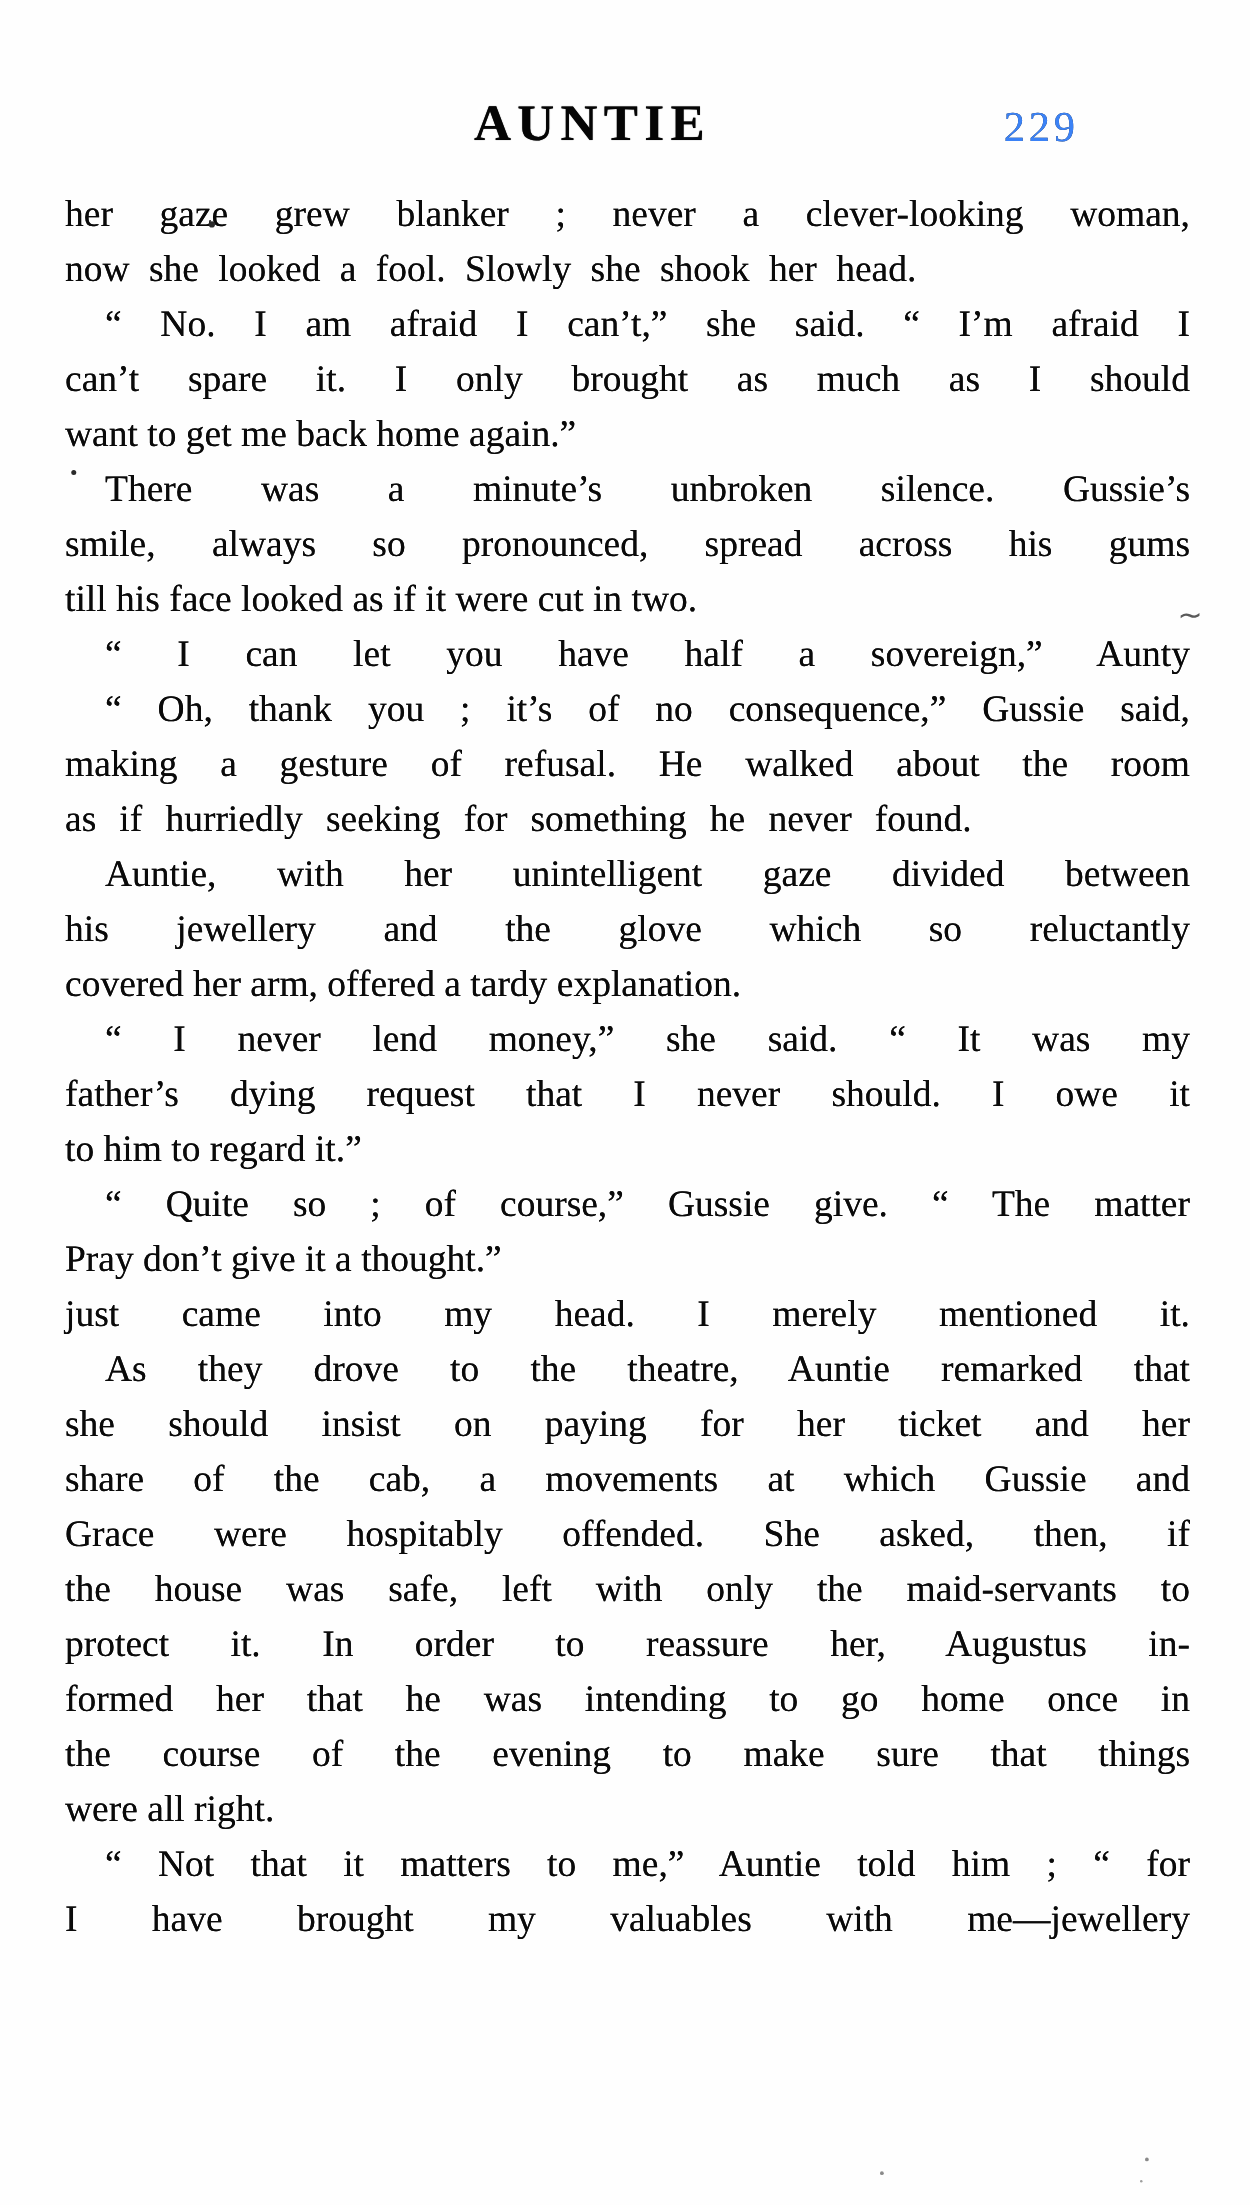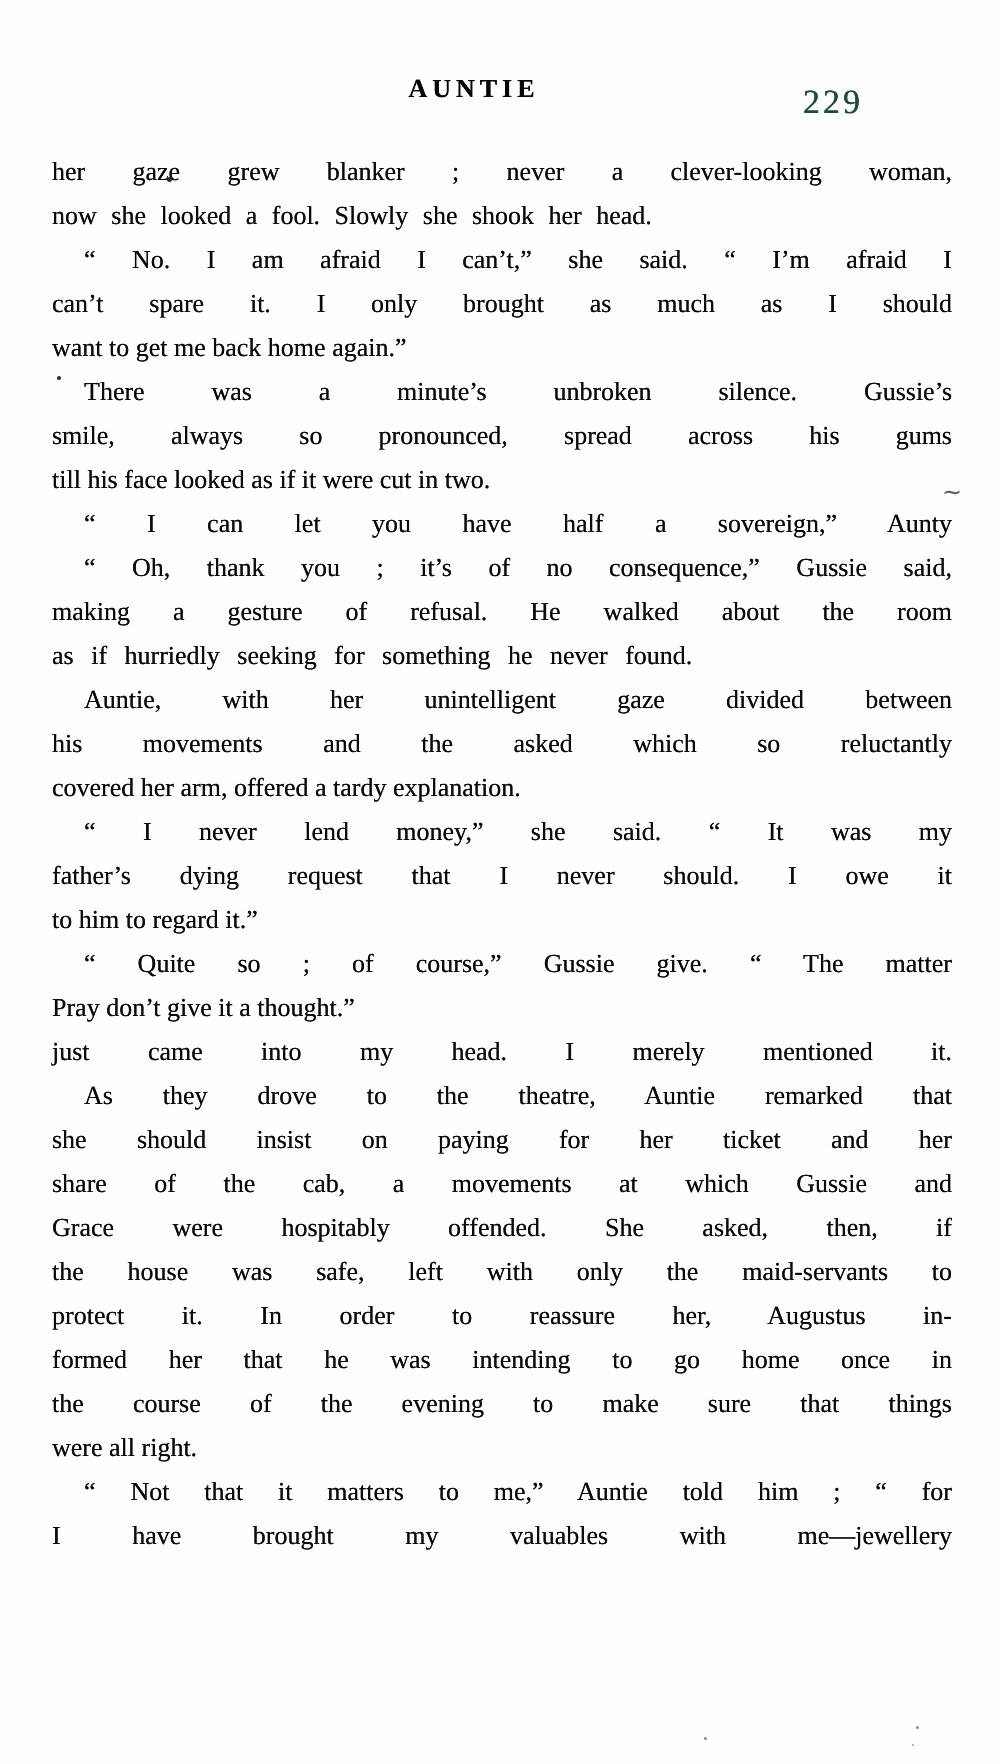--- a/index.html
+++ b/index.html
@@ -16,43 +16,43 @@
     color: #0a0a0a;
     font-family: "Liberation Serif", "DejaVu Serif", serif;
     text-rendering: geometricPrecision;
   }
   
   .running-title {
     position: absolute;
     top: 74px;
     left: 474px;
     transform: translateX(-50%);
-    font-size: 26px;
+    font-size: 41px;
     font-weight: bold;
     letter-spacing: 5px;
     color: #050505;
     white-space: nowrap;
     text-shadow: 0 0 0.6px rgba(0,0,0,0.9);
   }
   .page-number {
     position: absolute;
     top: 84px;
     left: 803px;
     font-size: 34px;
     letter-spacing: 3px;
-    color: #14532d;
+    color: #3b82f6;
     text-shadow: 0 0 0.5px rgba(0,0,0,0.85);
   }
   
   .text-block {
     position: absolute;
     top: 150px;
     left: 52px;
     width: 900px;
-    font-size: 26px;
+    font-size: 30px;
     line-height: 44px;
     text-shadow: 0 0 0.5px rgba(0,0,0,0.85);
   }
   .ln {
     text-align: justify;
     text-align-last: justify;
   }
   .ln.end {
     text-align-last: left;
   }
@@ -91,21 +91,21 @@
     <div class="ln">can’t spare it.  I only brought as much as I should</div>
     <div class="ln end">want to get me back home again.”</div>
     <div class="ln ind">There was a minute’s unbroken silence.  Gussie’s</div>
     <div class="ln">smile, always so pronounced, spread across his gums</div>
     <div class="ln end">till his face looked as if it were cut in two.</div>
     <div class="ln ind">“ I can let you have half a sovereign,” Aunty</div>
     <div class="ln ind">“ Oh, thank you ; it’s of no consequence,” Gussie said,</div>
     <div class="ln">making a gesture of refusal.  He walked about the room</div>
     <div class="ln end ws12">as if hurriedly seeking for something he never found.</div>
     <div class="ln ind">Auntie, with her unintelligent gaze divided between</div>
-    <div class="ln">his movements and the asked which so reluctantly</div>
+    <div class="ln">his jewellery and the glove which so reluctantly</div>
     <div class="ln end">covered her arm, offered a tardy explanation.</div>
     <div class="ln ind">“ I never lend money,” she said.  “ It was my</div>
     <div class="ln">father’s dying request that I never should.  I owe it</div>
     <div class="ln end">to him to regard it.”</div>
     <div class="ln ind">“ Quite so ; of course,” Gussie give.  “ The matter</div>
     <div class="ln end">Pray don’t give it a thought.”</div>
     <div class="ln">just came into my head.  I merely mentioned it.</div>
     <div class="ln ind">As they drove to the theatre, Auntie remarked that</div>
     <div class="ln">she should insist on paying for her ticket and her</div>
     <div class="ln">share of the cab, a movements at which Gussie and</div>

